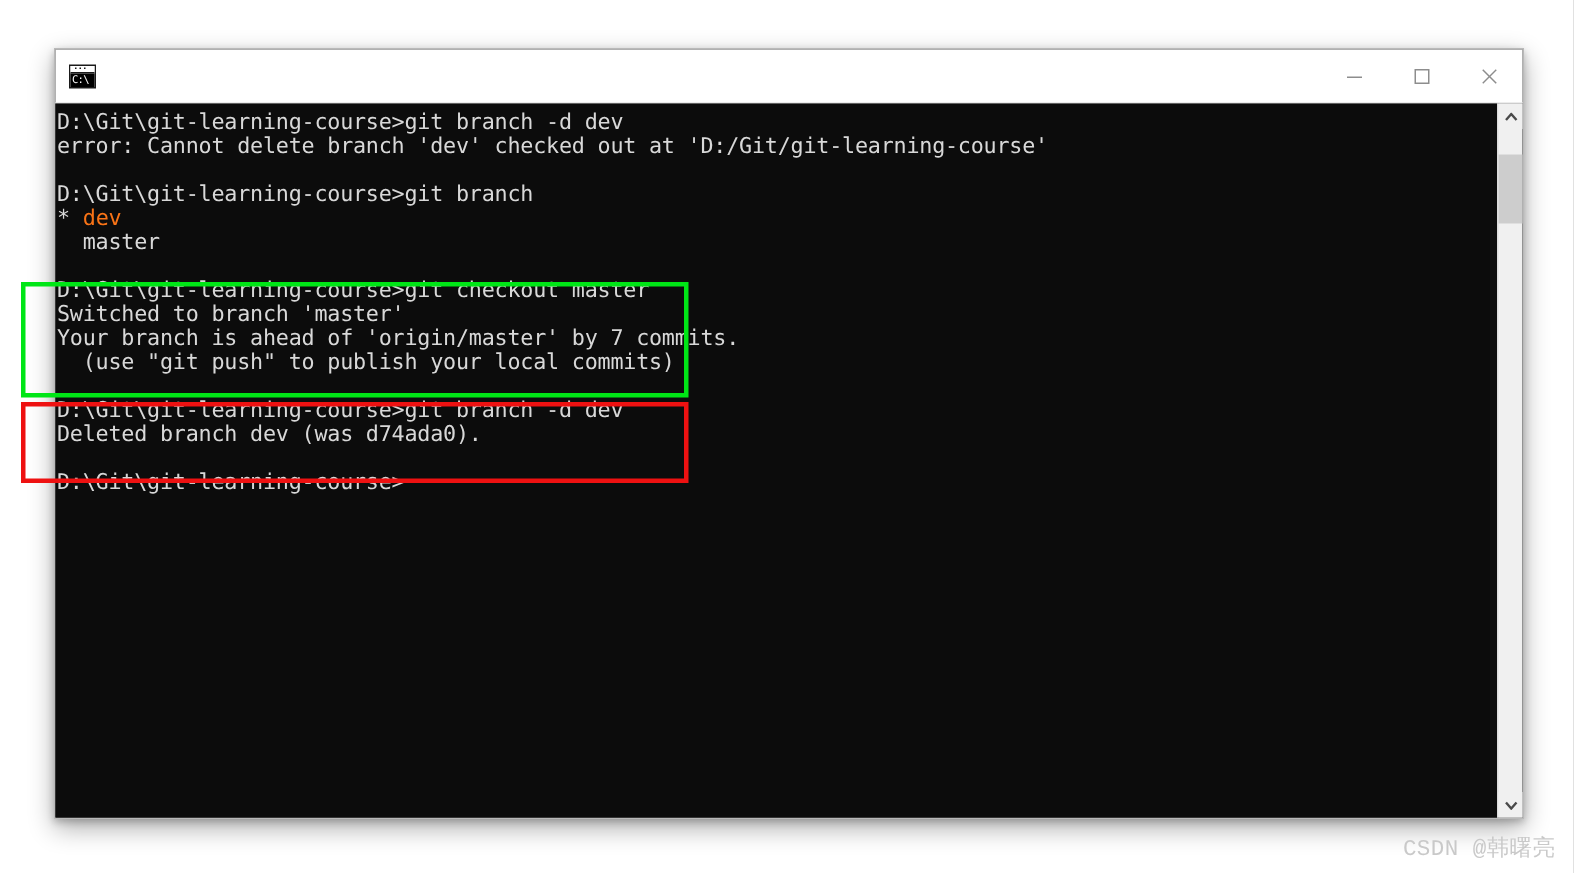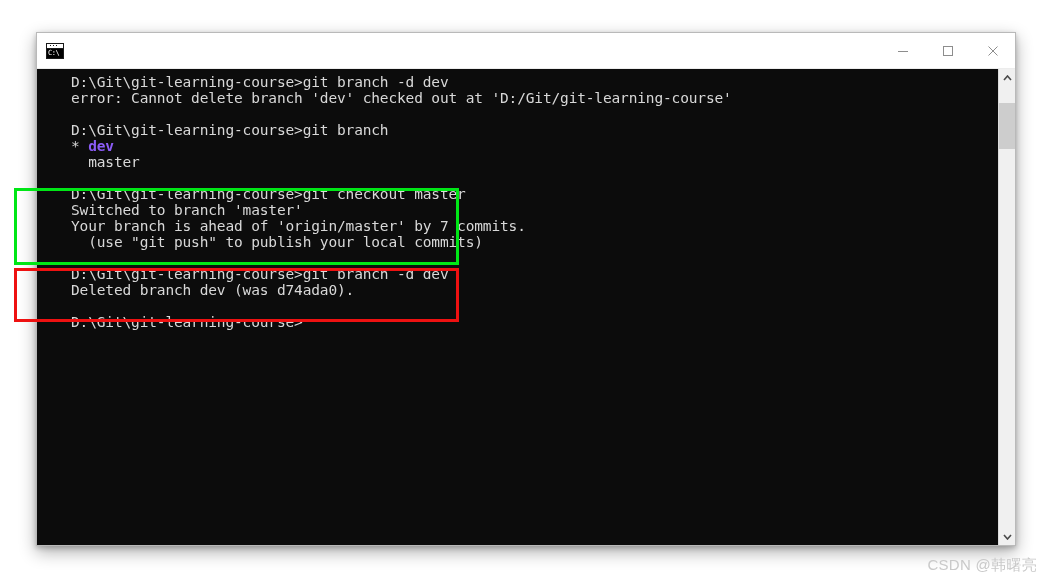--- a/index.html
+++ b/index.html
@@ -126,24 +126,23 @@
     position: absolute;
     left: 1px;
     top: 5px;
     right: 18px;
     font-family: "DejaVu Sans Mono", "Liberation Mono", monospace;
     font-size: 14.5px;
     line-height: 16px;
     color: #d8d8d8;
     white-space: pre;
     letter-spacing: -0.15px;
-    margin-left: 33px;
   }
   .line { height: 16px; }
-  .green-txt { color: #8b5cf6; font-weight: bold; }
+  .green-txt { color: #f97316; }
   .blank { height: 16px; }
 
   
   #console-scrollbar {
     position: absolute;
     top: 36px;
     right: 0;
     width: 17px;
     bottom: 0;
     background: #f0f0f0;
@@ -192,21 +191,21 @@
     border: 3px solid #ee1111;
   }
 
   
   #watermark {
     position: absolute;
     right: 12px;
     bottom: 7px;
     font-size: 15px;
     color: #c9c9c9;
-    font-family: Liberation Sans, sans-serif;
+    font-family: Liberation Mono, monospace;
     white-space: nowrap;
     letter-spacing: 0.3px;
   }
 </style>
 </head>
 <body>
 
 <div id="page">
 
   <div id="cmd-window">

